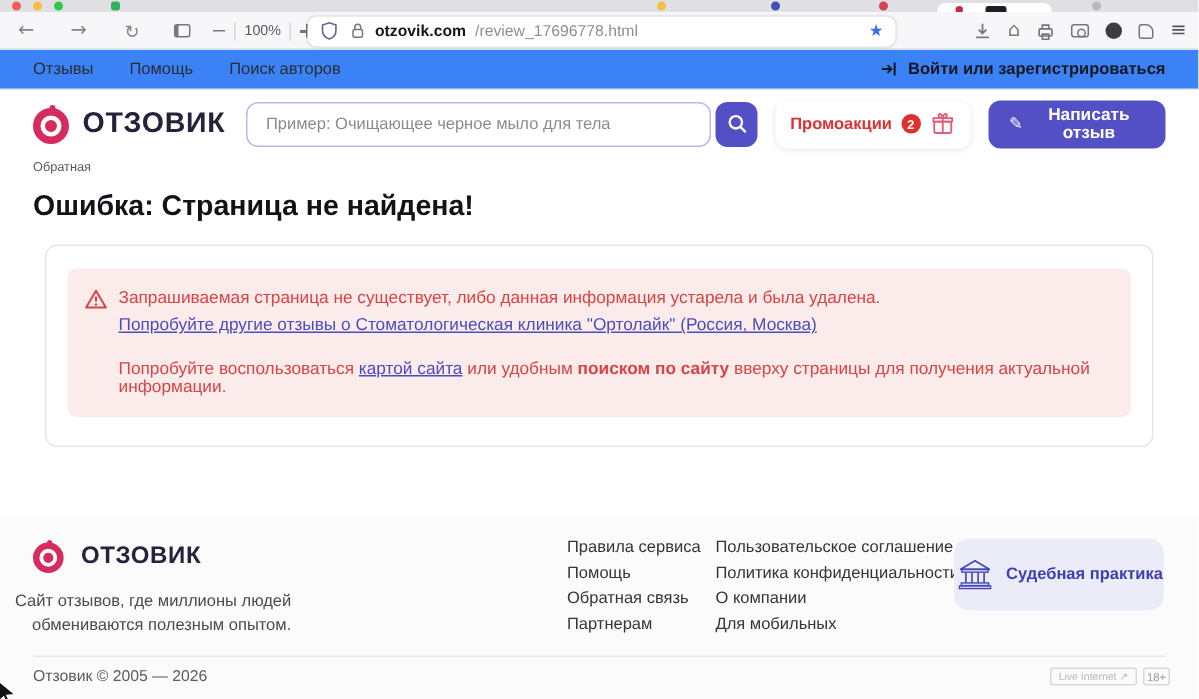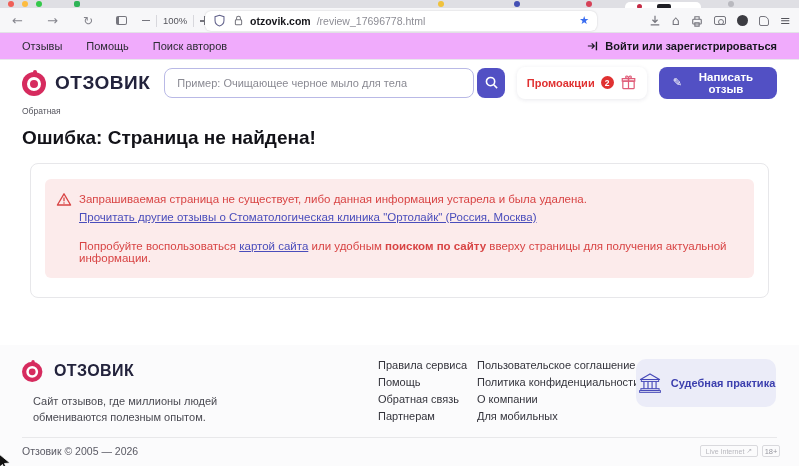--- a/index.html
+++ b/index.html
@@ -43,21 +43,21 @@
   .tb-right { position:absolute; right:8px; top:0; height:25px; display:flex;
     align-items:center; gap:11px; }
   .ext-circle { width:11px; height:11px; border-radius:50%; background:#3c3c42; }
   .cam-box { position:relative; width:12px; height:9px; border:1.2px solid #76767e;
     border-radius:2px; }
   .cam-box::after { content:""; position:absolute; left:3px; top:1.5px; width:4px;
     height:4px; border:1.2px solid #76767e; border-radius:50%; }
   .ext-shape { width:10px; height:10px; border:1.3px solid #76767e; border-radius:2px 5px 2px 2px; }
 
   
-  .sitenav { height:27px; background:#f0abfc; border-bottom:1px solid #e8e8ec;
+  .sitenav { height:27px; background:#3b82f6; border-bottom:1px solid #e8e8ec;
     display:flex; align-items:center; padding:0 22px; }
   .sitenav a { font-size:11px; color:#2b2b33; text-decoration:none; margin-right:24px; }
   .login { margin-left:auto; display:flex; align-items:center; gap:6px;
     font-size:11px; font-weight:700; color:#17171f; cursor:pointer; }
 
   
   .header { height:45px; display:flex; align-items:center; padding:0 22px; background:#fff; }
   .logo { display:flex; align-items:center; gap:7px; }
   .logo-icon { position:relative; width:26px; height:26px; }
   .logo-icon .ring-outer { position:absolute; left:0; top:2px; width:24px; height:24px;
@@ -105,22 +105,22 @@
   .alert-tip { margin:15px 0 0 23px; font-size:11.5px; color:#d84444; }
   .alert-tip a { color:#4a4dbb; cursor:pointer; }
   .alert-tip b { font-weight:700; color:#d84444; }
 
   
   .footer { position:absolute; left:0; top:345px; width:799px; height:121px;
     background:#fbfbfc; }
   .f-logo { position:absolute; left:22px; top:13px; display:flex; align-items:center; gap:6px; }
   .f-logo .logo-icon { transform:scale(.85); transform-origin:left center; }
   .f-logo-text { font-size:16px; font-weight:800; letter-spacing:.4px; color:#23233c; }
-  .tagline { position:absolute; left:33px; top:48px; font-size:11px; color:#4a4a52;
-    line-height:16px; }
+  .tagline { position:absolute; left:10px; top:48px; font-size:11px; color:#4a4a52;
+    line-height:16px;text-align:right; }
   .f-col { position:absolute; top:12px; display:flex; flex-direction:column; }
   .f-col a { font-size:11px; color:#34343c; text-decoration:none; line-height:17px; cursor:pointer; }
   .f-col1 { left:378px; }
   .f-col2 { left:477px; }
   .court-card { position:absolute; left:636px; top:14px; width:140px; height:48px;
     background:#ebecf8; border-radius:10px; display:flex; align-items:center;
     justify-content:center; gap:8px; cursor:pointer; }
   .court-label { font-size:11px; font-weight:600; color:#3c3fae; }
   .f-divider { position:absolute; left:22px; top:92px; width:755px; height:1px; background:#e8e8ea; }
   .copyright { position:absolute; left:22px; top:100px; font-size:10.5px; color:#5a5a64; }
@@ -255,21 +255,21 @@
   <div class="card">
     <div class="alert">
       <div class="alert-row1">
         <svg width="16" height="15" viewBox="0 0 16 15" style="flex:none;margin-top:1px">
           <path d="M8 1.8 L14.6 13 H1.4 Z" fill="none" stroke="#d84444" stroke-width="1.3" stroke-linejoin="round"></path>
           <path d="M8 5.6 V9.2" stroke="#d84444" stroke-width="1.3"></path>
           <circle cx="8" cy="11" r="0.8" fill="#d84444"></circle>
         </svg>
         <span class="alert-msg">Запрашиваемая страница не существует, либо данная информация устарела и была удалена.</span>
       </div>
-      <a class="alert-link" href="#">Прочитать другие отзывы о Стоматологическая клиника "Ортолайк" (Россия, Москва)</a>
+      <a class="alert-link" href="#">Попробуйте другие отзывы о Стоматологическая клиника "Ортолайк" (Россия, Москва)</a>
       <div class="alert-tip">
         <span>Попробуйте воспользоваться </span><a href="#">картой сайта</a><span> или удобным </span><b>поиском по сайту</b><span> вверху страницы для получения актуальной информации.</span>
       </div>
     </div>
   </div>
 
   <div class="footer">
     <div class="f-logo">
       <span class="logo-icon">
         <span class="ring-outer"></span>

